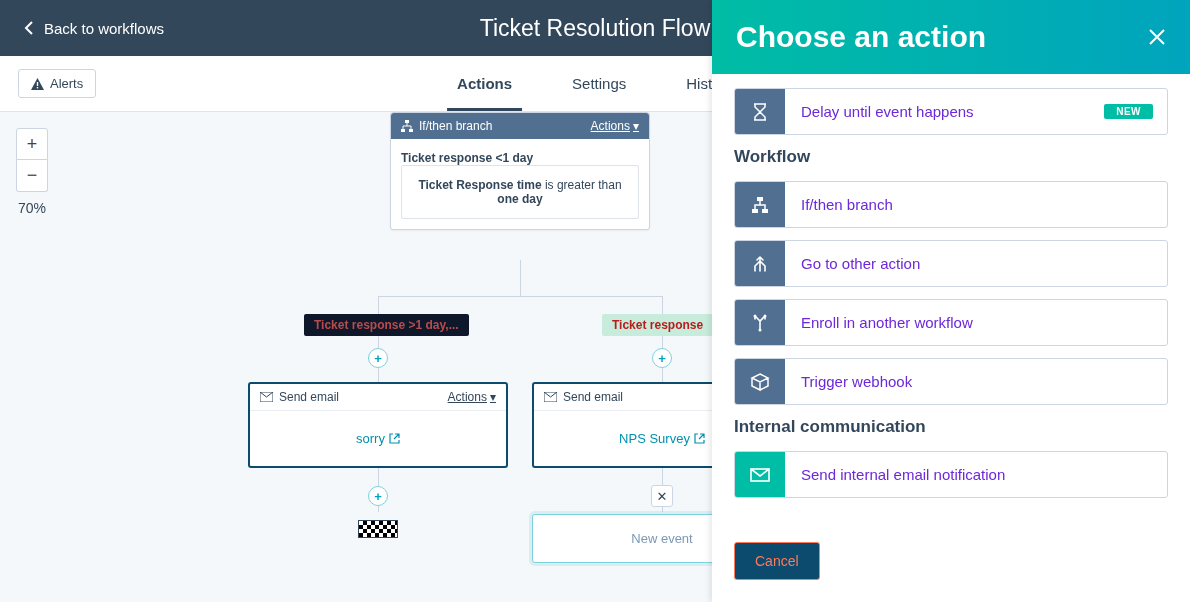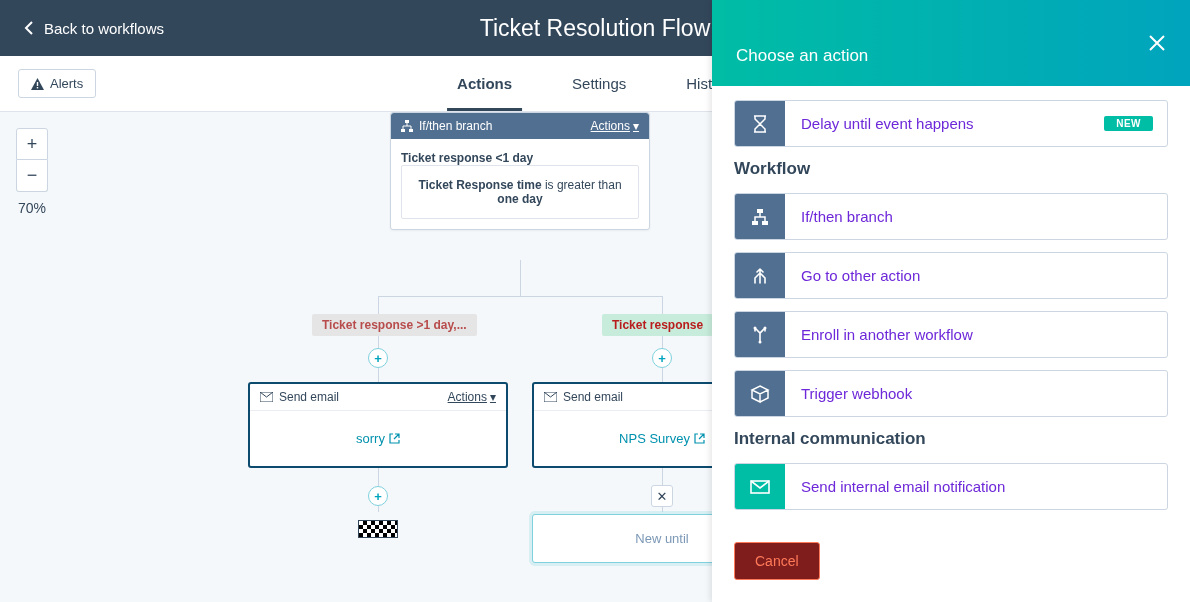--- a/index.html
+++ b/index.html
@@ -35,52 +35,52 @@
   .branch-node { position: absolute; width: 260px; background: #fff; border: 1px solid #cbd6e2; border-radius: 3px; box-shadow: 0 1px 2px rgba(0,0,0,0.05); left: 390px; top: 0; }
   .branch-header { background: #516f90; color: #fff; display: flex; align-items: center; padding: 6px 10px; font-size: 12px; justify-content: space-between; border-radius: 3px 3px 0 0; }
   .branch-header-left { display: flex; align-items: center; gap: 6px; }
   .branch-header-actions { text-decoration: underline; font-size: 12px; cursor: pointer; display:flex; align-items:center; gap:3px;}
   .branch-body { padding: 12px 10px 10px; }
   .branch-title { font-size: 12px; font-weight: 600; color: #33475b; }
   .branch-inner { border: 1px solid #dfe3eb; border-radius: 2px; padding: 12px 10px; font-size: 12px; text-align: center; color: #33475b; }
   .branch-inner .boldpart { font-weight: 600; }
 
   .chip { position: absolute; padding: 4px 10px; font-size: 12px; font-weight: 600; border-radius: 2px; }
-  .chip-red { background: #e5e5e5; color: #b84c4c; left: 312px; top: 202px; }
+  .chip-red { background: #0f172a; color: #b84c4c; left: 304px; top: 202px; }
   .chip-green { background: #c7ecdb; color: #b91c1c; left: 602px; top: 202px; }
 
   .plus-dot { position: absolute; width: 20px; height: 20px; border: 1px solid #7fd1de; background: #fff; color: #00a4bd; border-radius: 50%; display:flex; align-items:center; justify-content:center; font-size: 13px; font-weight: 600; cursor:pointer; }
 
   .email-node { position: absolute; width: 260px; background: #fff; border: 2px solid #0c4a6e; border-radius: 3px; }
   .email-header { display: flex; align-items: center; justify-content: space-between; padding: 6px 10px; font-size: 12px; color: #33475b; border-bottom: 1px solid #eaeef3; }
   .email-header-left { display:flex; align-items:center; gap:6px; font-weight:500; }
   .email-header-actions { text-decoration: underline; font-size: 12px; cursor:pointer; color:#33475b; display:flex; align-items:center; gap:3px;}
   .email-body { padding: 20px 10px; text-align: center; font-size: 13px; }
   .email-link { color: #0091ae; display:inline-flex; align-items:center; gap:4px; cursor:pointer; }
 
   .x-dot { position:absolute; width:22px; height:22px; border:1px solid #cbd6e2; background:#fff; color:#33475b; display:flex; align-items:center; justify-content:center; font-size:13px; border-radius:3px; cursor:pointer; }
 
   .finish-flag { position:absolute; width:40px; height:18px; background: repeating-conic-gradient(#000 0% 25%, #fff 0% 50%) 0 0/8px 8px; border:1px solid #33475b; }
 
   .new-action-node { position:absolute; border:1px solid #7fd1de; background:#fff; border-radius:3px; padding:16px 10px; font-size:13px; color:#7c98b6; text-align:center; width:260px; box-shadow: 0 0 0 3px rgba(127,209,222,0.25); }
 
   
   .panel { position: absolute; right: 0; top: 0; bottom: 0; width: 478px; background: #fff; display: flex; flex-direction: column; box-shadow: -2px 0 6px rgba(0,0,0,0.1); z-index: 10; }
   .panel-header { background: linear-gradient(90deg,#00bda5,#00a4bd); color: #fff; padding: 20px 24px; display: flex; justify-content: space-between; align-items: center; }
-  .panel-title { font-size: 17px; font-weight: 400; margin-top: 26px; }
+  .panel-title { font-size: 30px; font-weight: 700; }
   .panel-close { font-size: 22px; cursor: pointer; color:#fff; }
   .panel-body { flex: 1; overflow-y: auto; padding: 14px 22px 0; }
   .action-row { display:flex; border:1px solid #cbd6e2; border-radius:3px; margin-bottom:12px; overflow:hidden; cursor:pointer; align-items:stretch; }
   .action-icon { width: 50px; background:#516f90; display:flex; align-items:center; justify-content:center; color:#fff; flex-shrink:0; }
   .action-icon.teal { background:#00bda5; }
   .action-label { flex:1; padding: 14px 16px; color:#6d28d9; font-size: 15px; display:flex; align-items:center; }
   .new-badge { background:#00bda5; color:#fff; font-size:10px; font-weight:700; padding:2px 12px; border-radius:2px; margin-right:14px; letter-spacing:0.5px; }
   .section-heading { color:#33475b; font-size:17px; font-weight:600; margin: 6px 0 14px; }
   .panel-footer { padding: 16px 22px 22px; border-top: 0; }
-  .cancel-btn { border:1px solid #ff7a59; color:#ff7a59; background:#7f1d1d; padding:10px 20px; border-radius:3px; font-size:14px; cursor:pointer; }
+  .cancel-btn { border:1px solid #ff7a59; color:#ff7a59; background:#0c4a6e; padding:10px 20px; border-radius:3px; font-size:14px; cursor:pointer; }
 
   svg { display:block; }
 </style>
 </head>
 <body>
 
 <div class="header">
   <div class="back-link">
     <span class="back-arrow">
       <svg width="10" height="14" viewBox="0 0 10 14">
@@ -208,21 +208,21 @@
     </div>
   </div>
 
   <div class="plus-dot" style="left:368px; top:374px;">+</div>
 
   <div class="x-dot" style="left:651px; top:373px;">✕</div>
 
   <div class="finish-flag" style="left:358px; top:408px;"></div>
 
   <div class="new-action-node" style="left:532px; top:402px;">
-    <span>New until</span>
+    <span>New event</span>
   </div>
 </div>
 
 <div class="panel">
   <div class="panel-header">
     <div class="panel-title">Choose an action</div>
     <div class="panel-close">
       <svg width="18" height="18" viewBox="0 0 18 18">
           <path d="M2 2 L16 16 M16 2 L2 16" stroke="#fff" stroke-width="2"></path>
         </svg>

